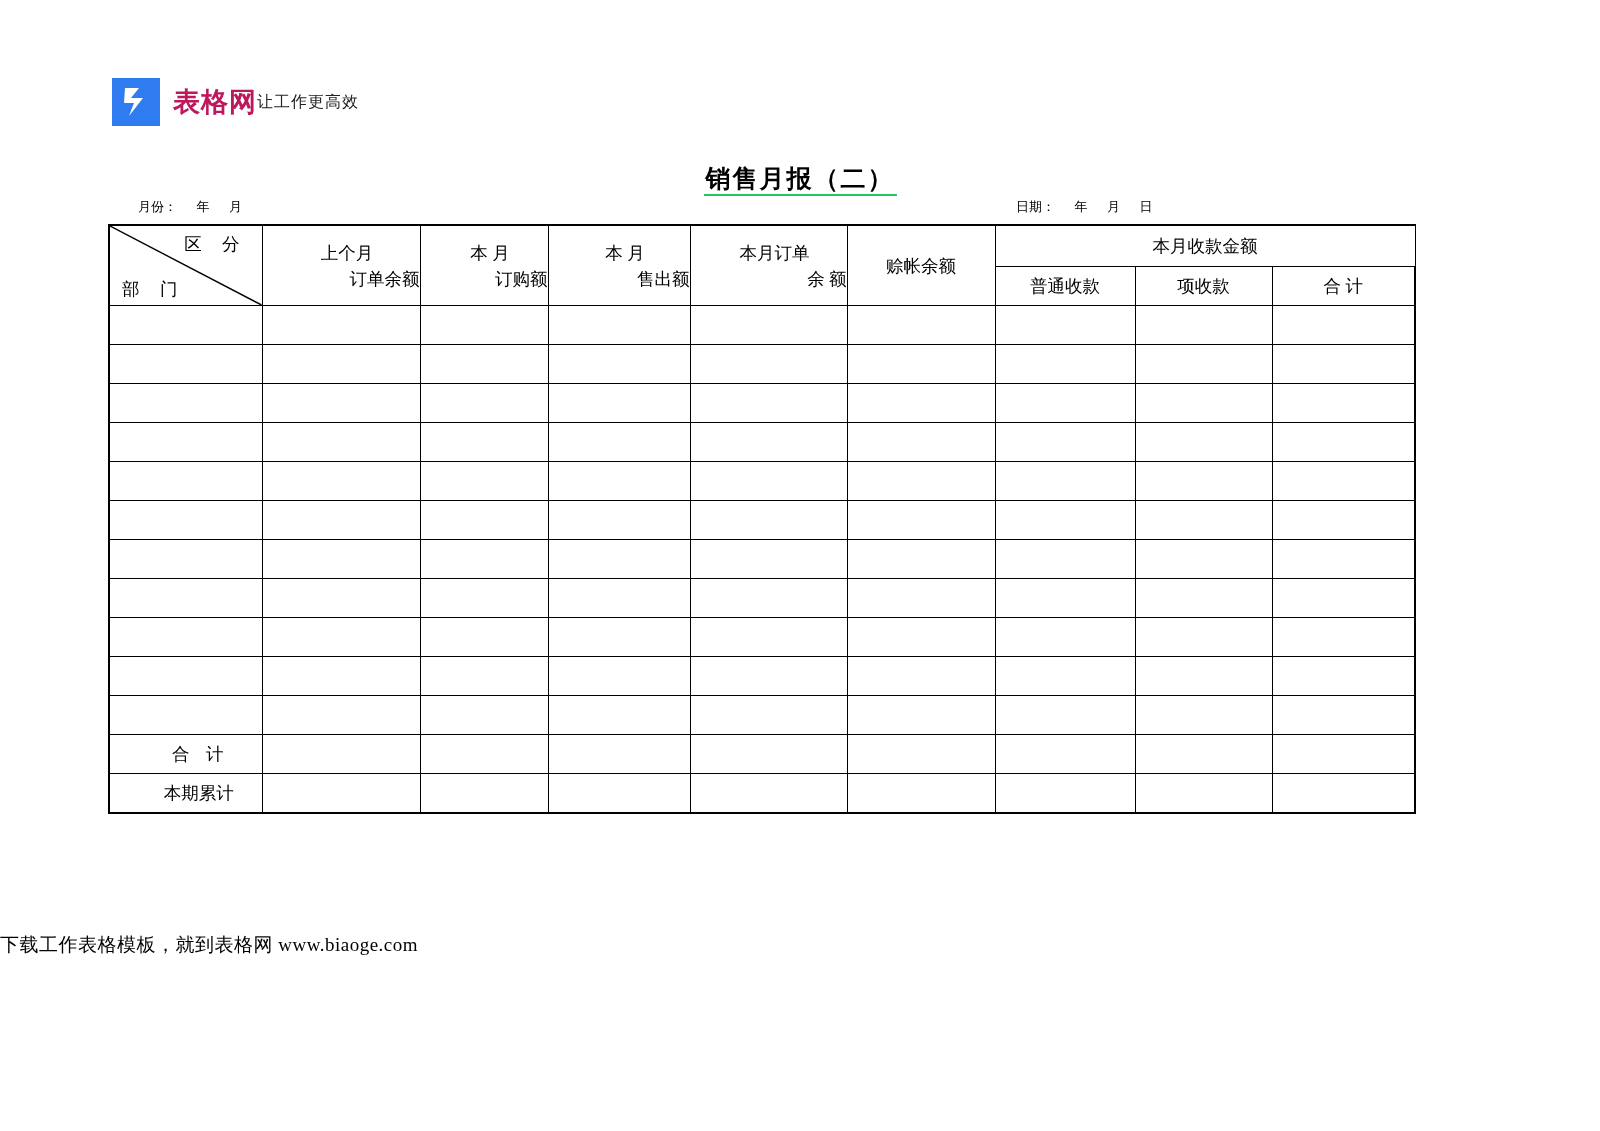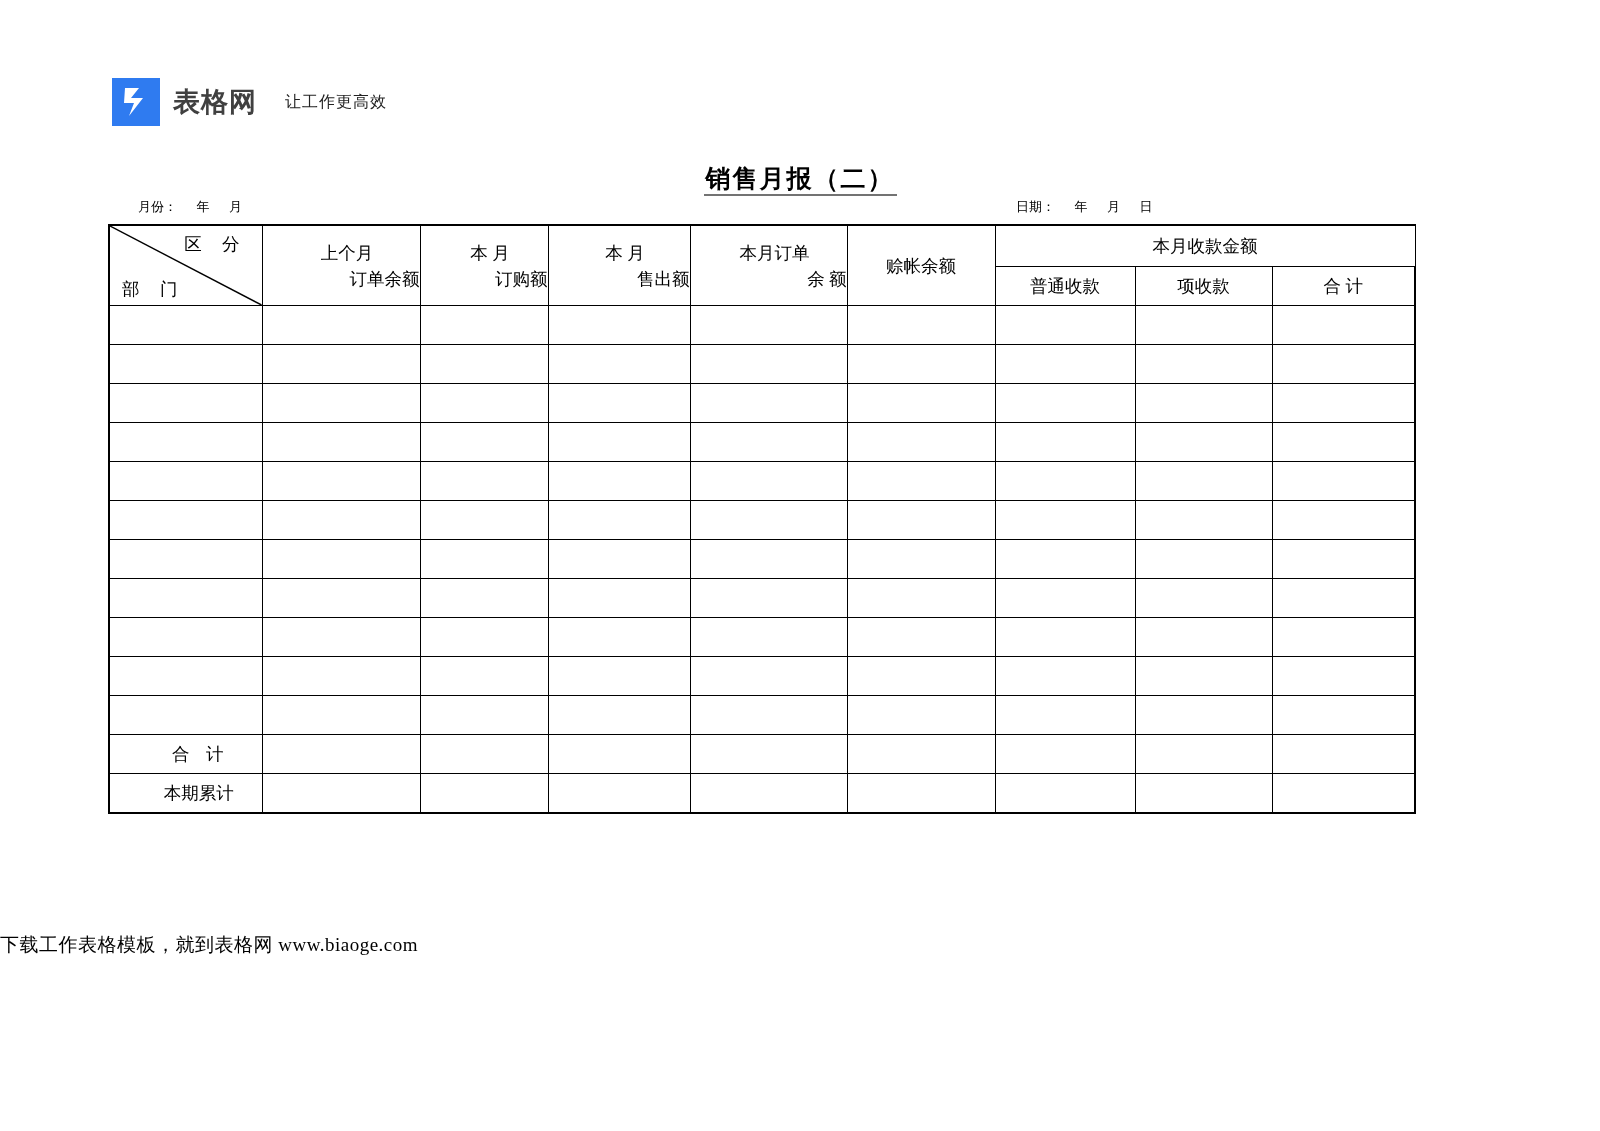--- a/index.html
+++ b/index.html
@@ -33,44 +33,43 @@
     justify-content: center;
     flex: none;
   }
   .brand-logo svg { display: block; }
   .brand-name {
     font-family: Liberation Serif, serif;
     font-weight: bold;
     font-size: 27px;
     margin-left: 13px;
     letter-spacing: 1px;
-    color: #404040;
+    color: #be185d;
   }
   .brand-slogan {
     font-family: "Liberation Sans", sans-serif;
     font-size: 16px;
-    margin-left: 28px;
     color: #222222;
     letter-spacing: 1px;
   }
 
   
   .doc-title {
     position: absolute;
     left: 0;
     right: 0;
     top: 162px;
     text-align: center;
     font-family: "Liberation Sans", sans-serif;
     font-size: 25px;
     font-weight: bold;
     letter-spacing: 2px;
   }
   .doc-title span {
-    border-bottom: 2px solid #737373;
+    border-bottom: 2px solid #22c55e;
     padding: 0 2px 2px 2px;
     text-align: center;
   }
 
   
   .meta-row {
     position: absolute;
     left: 108px;
     width: 1306px;
     top: 198px;

